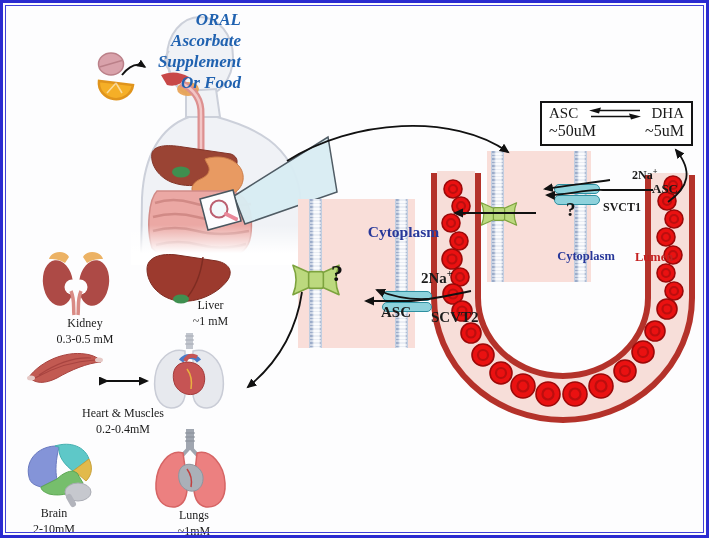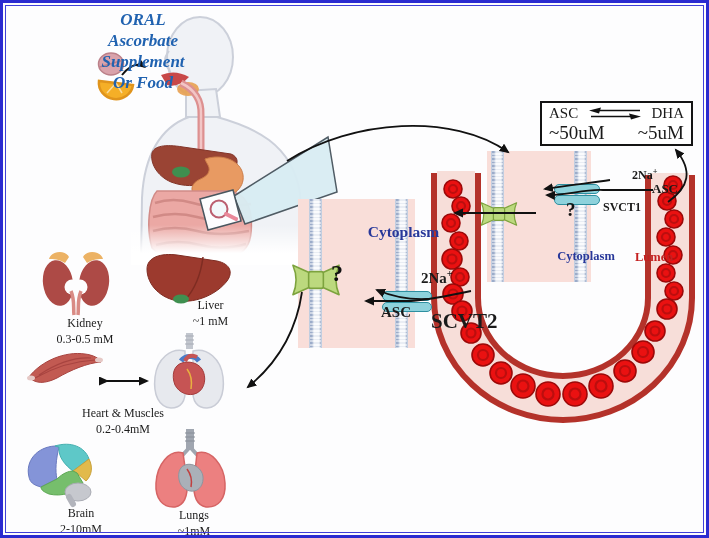--- a/index.html
+++ b/index.html
@@ -8,28 +8,28 @@
     border:3px solid #2b2bd0;box-sizing:border-box;overflow:hidden;
     font-family:"Liberation Serif", serif;color:#1a1a1a;
   }
   .inner-frame{position:absolute;inset:2px;border:1px solid #4040d8;pointer-events:none;z-index:9;}
   .abs{position:absolute;}
   .layer{position:absolute;left:0;top:0;width:709px;height:538px;}
   #svg-under{z-index:1;}
   #svg-over{z-index:4;pointer-events:none;}
 
   
-  .oral-block{left:42px;top:6px;width:196px;text-align:center;z-index:5;
+  .oral-block{left:42px;top:6px;width:196px;text-align:right;z-index:5;
     color:#2062b0;font-weight:bold;font-style:italic;font-size:17px;line-height:21px;}
 
   
   .conv-box{left:537px;top:98px;width:153px;height:45px;background:#fff;border:2px solid #141414;
     box-sizing:border-box;z-index:5;padding:2px 7px 1px 7px;}
   .conv-row{display:flex;justify-content:space-between;align-items:center;font-size:15px;}
-  .conv-row.sub{font-size:19px;margin-top:0px;}
+  .conv-row.sub{font-size:16px;margin-top:0px;}
 
   
   .panel{position:absolute;background:#f9ded9;z-index:2;}
   .membrane{position:absolute;top:0;bottom:0;width:13px;box-sizing:border-box;
     background:
       linear-gradient(90deg, rgba(120,140,180,.28) 0 2px, rgba(255,255,255,.75) 4px 9px, rgba(120,140,180,.28) 11px 13px),
       repeating-linear-gradient(180deg,#a9b8d2 0px,#a9b8d2 1.5px,#edf1f7 1.5px,#edf1f7 3.5px);
     border-left:1px solid #c2cee0;border-right:1px solid #c2cee0;}
 
   .transporter{position:absolute;display:flex;flex-direction:column;gap:1px;z-index:3;}
@@ -281,42 +281,42 @@
     <div class="conv-row sub">
       <span>~50uM</span>
       <span>~5uM</span>
     </div>
   </div>
 
   <div class="lbl b blue" style="left:297px;top:220px;width:113px;text-align:center;font-size:15.5px;">Cytoplasm</div>
   <div class="lbl qmark" style="left:281px;top:257px;font-size:24px;">?</div>
   <div class="lbl b" style="left:371px;top:265px;font-size:15px;"><span>2Na</span><sup>+</sup></div>
   <div class="lbl b" style="left:331px;top:301px;font-size:15px;">ASC</div>
-  <div class="lbl b" style="left:381px;top:306px;font-size:21px;">SCVT2</div>
+  <div class="lbl b" style="left:381px;top:306px;font-size:15px;">SCVT2</div>
 
   <div class="lbl b blue" style="left:486px;top:246px;width:100px;text-align:center;font-size:12.5px;">Cytoplasm</div>
   <div class="lbl b red" style="left:585px;top:247px;font-size:12.5px;">Lumen</div>
   <div class="lbl qmark" style="left:516px;top:196px;font-size:19px;">?</div>
   <div class="lbl b" style="left:582px;top:164px;font-size:12px;"><span>2Na</span><sup>+</sup></div>
   <div class="lbl b" style="left:602px;top:178px;font-size:13px;">ASC</div>
   <div class="lbl b" style="left:553px;top:197px;font-size:12px;">SVCT1</div>
 
   <div class="organ-label" style="left:32px;top:312px;width:100px;">
     <div>Kidney</div>
     <div>0.3-0.5 mM</div>
   </div>
   <div class="organ-label" style="left:160px;top:294px;width:95px;">
     <div>Liver</div>
     <div>~1 mM</div>
   </div>
   <div class="organ-label" style="left:40px;top:402px;width:160px;">
     <div>Heart &amp; Muscles</div>
     <div>0.2-0.4mM</div>
   </div>
-  <div class="organ-label" style="left:28px;top:502px;width:100px;">
+  <div class="organ-label" style="left:1px;top:502px;width:100px;">
     <div>Brain</div>
     <div>2-10mM</div>
   </div>
   <div class="organ-label" style="left:141px;top:504px;width:100px;">
     <div>Lungs</div>
     <div>~1mM</div>
   </div>
 </div>
 
 </body></html>

